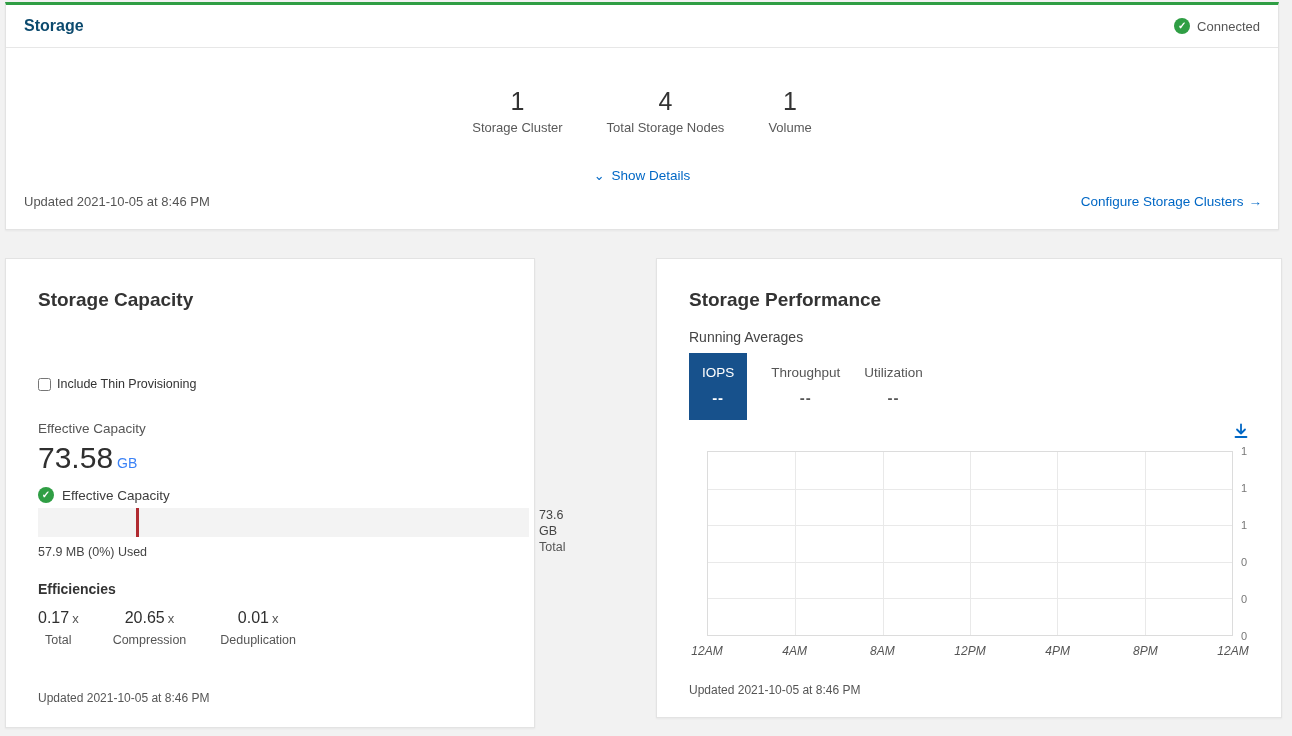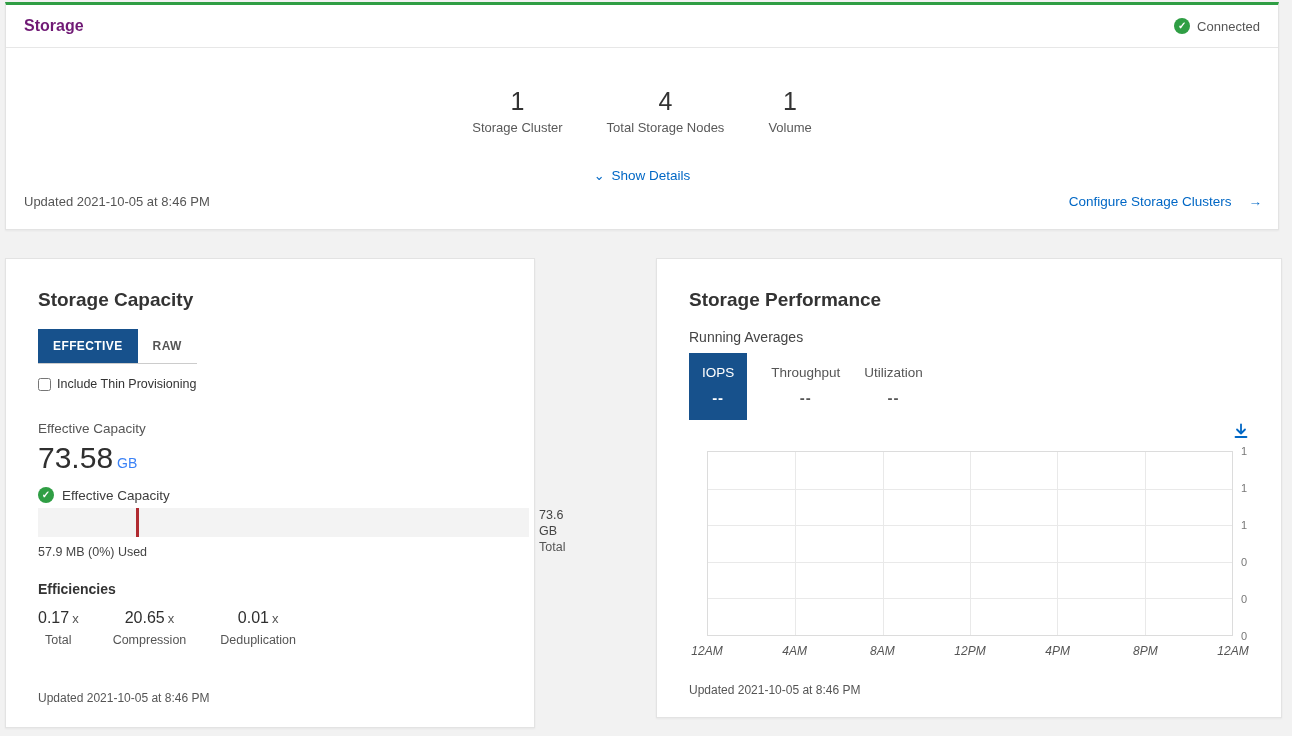--- a/index.html
+++ b/index.html
@@ -20,21 +20,21 @@
     position:absolute;background:#fff;border:1px solid #e3e3e3;
     box-shadow:0 1px 2px rgba(0,0,0,.05);
   }
 
   
   #storage-card{left:5px;top:2px;width:1274px;height:228px;border-top:3px solid var(--success);}
   .card-header{
     display:flex;justify-content:space-between;align-items:center;
     padding:12px 18px;border-bottom:1px solid #e7e7e7;
   }
-  .card-header h2{margin:0;font-size:16px;font-weight:700;color:#701a75;}
+  .card-header h2{margin:0;font-size:16px;font-weight:700;color:#0c4a6e;}
   .status{display:flex;align-items:center;gap:7px;font-size:13px;color:#555;}
   .check-circle{
     width:16px;height:16px;border-radius:50%;background:var(--success);
     color:#fff;font-size:10px;line-height:16px;text-align:center;display:inline-block;font-weight:700;
   }
   .stats-row{
     position:absolute;left:50%;top:82px;transform:translateX(-50%);
     display:flex;gap:44px;text-align:center;
   }
   .stat-value{font-size:25px;color:#333;}
@@ -42,21 +42,21 @@
   .show-details{
     position:absolute;left:50%;top:163px;transform:translateX(-50%);
     background:none;border:none;color:var(--link);font-size:13.5px;cursor:pointer;
     display:flex;align-items:center;gap:7px;font-family:inherit;padding:0;
   }
   .chev{font-size:13px;line-height:8px;}
   .updated{position:absolute;font-size:13px;color:#555;}
   #storage-updated{left:18px;top:189px;}
   .configure-link{
     position:absolute;right:16px;top:189px;color:var(--link);font-size:13.5px;
-    cursor:pointer;text-decoration:none;display:flex;gap:17px;align-items:center;
+    cursor:pointer;text-decoration:none;display:flex;gap:5px;align-items:center;
   }
 
   
   #capacity-card{left:5px;top:258px;width:530px;height:470px;}
   .card-title{position:absolute;left:32px;top:30px;margin:0;font-size:19px;font-weight:700;color:#333;}
   #capacity-tabs{position:absolute;left:32px;top:70px;display:flex;border-bottom:1px solid #ccc;}
   .tab{
     padding:10px 15px;font-size:12px;font-weight:700;letter-spacing:.4px;
     background:#fff;border:none;color:#555;cursor:pointer;font-family:inherit;
   }
@@ -155,24 +155,20 @@
 
   <a class="configure-link">
     <span>Configure Storage Clusters</span>
     <span>→</span>
   </a>
 </section>
 
 <section class="card" id="capacity-card">
   <h2 class="card-title">Storage Capacity</h2>
 
-  <div id="capacity-tabs">
-    <button class="tab active">EFFECTIVE</button>
-    <button class="tab">RAW</button>
-  </div>
 
   <label class="checkbox-row">
     <input type="checkbox" style="">
     <span>Include Thin Provisioning</span>
   </label>
 
   <div class="cap-label">Effective Capacity</div>
 
   <div class="cap-value-row">
     <span class="cap-value">73.58</span>

